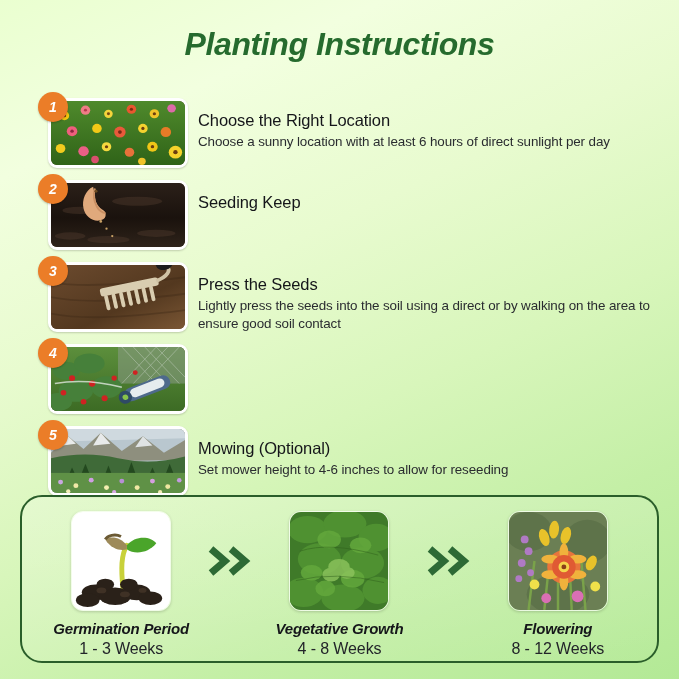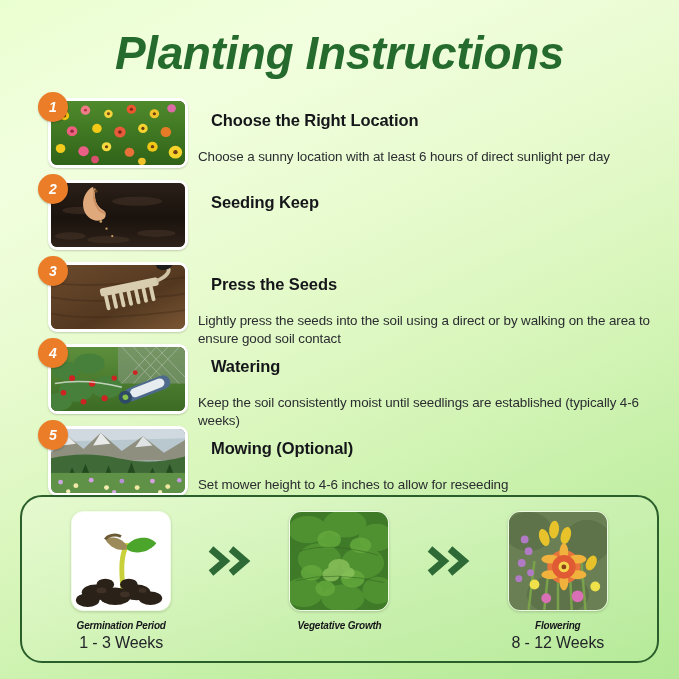--- a/index.html
+++ b/index.html
@@ -27,21 +27,21 @@
     overflow: hidden;
   }
 
   
   .title {
     position: absolute;
     top: 26px;
     left: 0;
     width: 679px;
     text-align: center;
-    font-size: 46px;
+    font-size: 32px;
     font-weight: bold;
     font-style: italic;
     letter-spacing: -0.4px;
     color: #266B2E;
   }
 
   
   .steps {
     position: absolute;
     top: 98px;
@@ -98,29 +98,28 @@
   }
 
   .step-text {
     flex: 1 1 auto;
     padding-top: 12px;
     padding-right: 14px;
   }
 
   .step-title {
     font-size: 16.5px;
-    font-weight: bold;
+    font-weight: normal;
     color: #15161a;
     line-height: 1.22;
     letter-spacing: -0.1px;
-    margin-left: 13px;
   }
 
   .step-desc {
-    margin-top: 18px;
+    margin-top: 3px;
     font-size: 13.4px;
     color: #2a2c30;
     line-height: 1.32;
     letter-spacing: -0.1px;
   }
 
   
   .timeline {
     position: absolute;
     left: 20px;
@@ -148,21 +147,21 @@
     border-radius: 12px;
     overflow: hidden;
     border: 1px solid rgba(255,255,255,0.65);
     box-shadow: 0 1px 3px rgba(0,0,0,0.18);
   }
 
   .tl-img svg { display: block; width: 100%; height: 100%; }
 
   .tl-label {
     margin-top: 9px;
-    font-size: 10px;
+    font-size: 15px;
     font-weight: bold;
     font-style: italic;
     color: #15161a;
     letter-spacing: -0.2px;
   }
 
   .tl-weeks {
     margin-top: 3px;
     font-size: 16px;
     color: #23252a;
@@ -359,24 +358,20 @@
             <g transform="rotate(-22 100 46)">
               <rect x="76" y="38" width="50" height="15" rx="7" fill="#4e6a8c"></rect>
               <rect x="82" y="40" width="38" height="10" rx="5" fill="#e6ecef"></rect>
               <circle cx="76" cy="46" r="7" fill="#2f4a66"></circle>
               <circle cx="76" cy="46" r="3" fill="#88c24a"></circle>
             </g>
             <path d="M4 40 Q 36 34 74 44" stroke="#dfe6dd" stroke-width="1.6" fill="none" opacity="0.8"></path>
           </svg>
         </div>
       </div>
-      <div class="step-text">
-        <div class="step-title">Watering</div>
-        <div class="step-desc">Keep the soil consistently moist until seedlings are established (typically 4-6 weeks)</div>
-      </div>
     </div>
 
     <div class="step">
       <div class="thumb-wrap">
         <div class="badge">5</div>
         <div class="thumb">
           <svg viewBox="0 0 140 70" preserveAspectRatio="none">
             <rect width="140" height="70" fill="#b9c7cf"></rect>
             <path d="M0 0 L140 0 L140 10 L0 14 Z" fill="#cfd9df"></path>
             <path d="M0 26 L18 8 L34 22 L52 4 L74 24 L96 8 L118 26 L140 12 L140 34 L0 36 Z" fill="#8e8f7e"></path>
@@ -481,20 +476,21 @@
               <ellipse cx="42" cy="64" rx="9" ry="7"></ellipse>
             <ellipse cx="58" cy="62" rx="8" ry="6"></ellipse>
           </g>
           <g stroke="#2f5f1c" stroke-width="1" opacity="0.5" fill="none">
             <path d="M10 40 Q 40 30 90 44"></path>
               <path d="M6 70 Q 46 60 96 72"></path>
           </g>
         </svg>
       </div>
       <div class="tl-label">Vegetative Growth</div>
+      <div class="tl-weeks">4 - 8 Weeks</div>
     </div>
 
     <div class="tl-arrow">
       <svg width="46" height="30" viewBox="0 0 46 30">
         <path d="M4 3 L18 15 L4 27" stroke="#2D6A35" stroke-width="7" fill="none" stroke-linejoin="miter"></path>
         <path d="M24 3 L38 15 L24 27" stroke="#2D6A35" stroke-width="7" fill="none" stroke-linejoin="miter"></path>
       </svg>
     </div>
 
     <div class="tl-stage">

